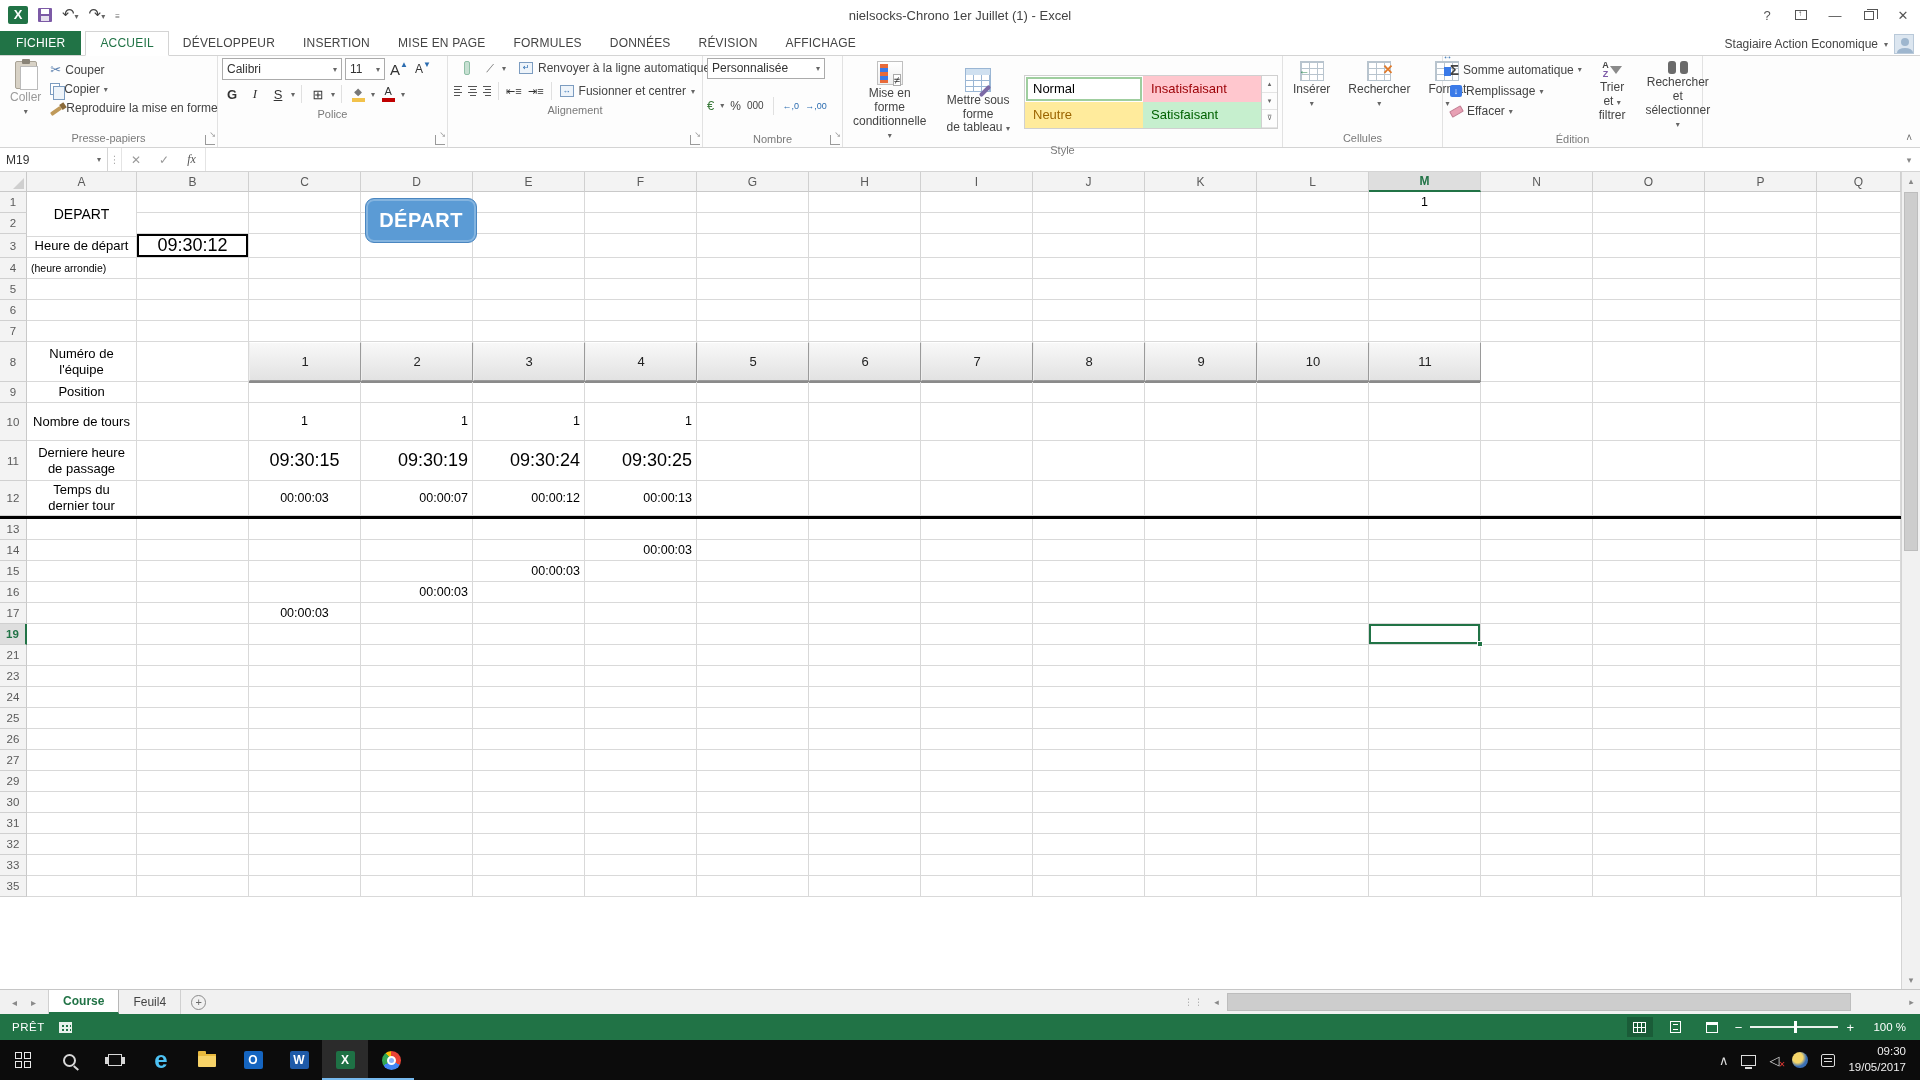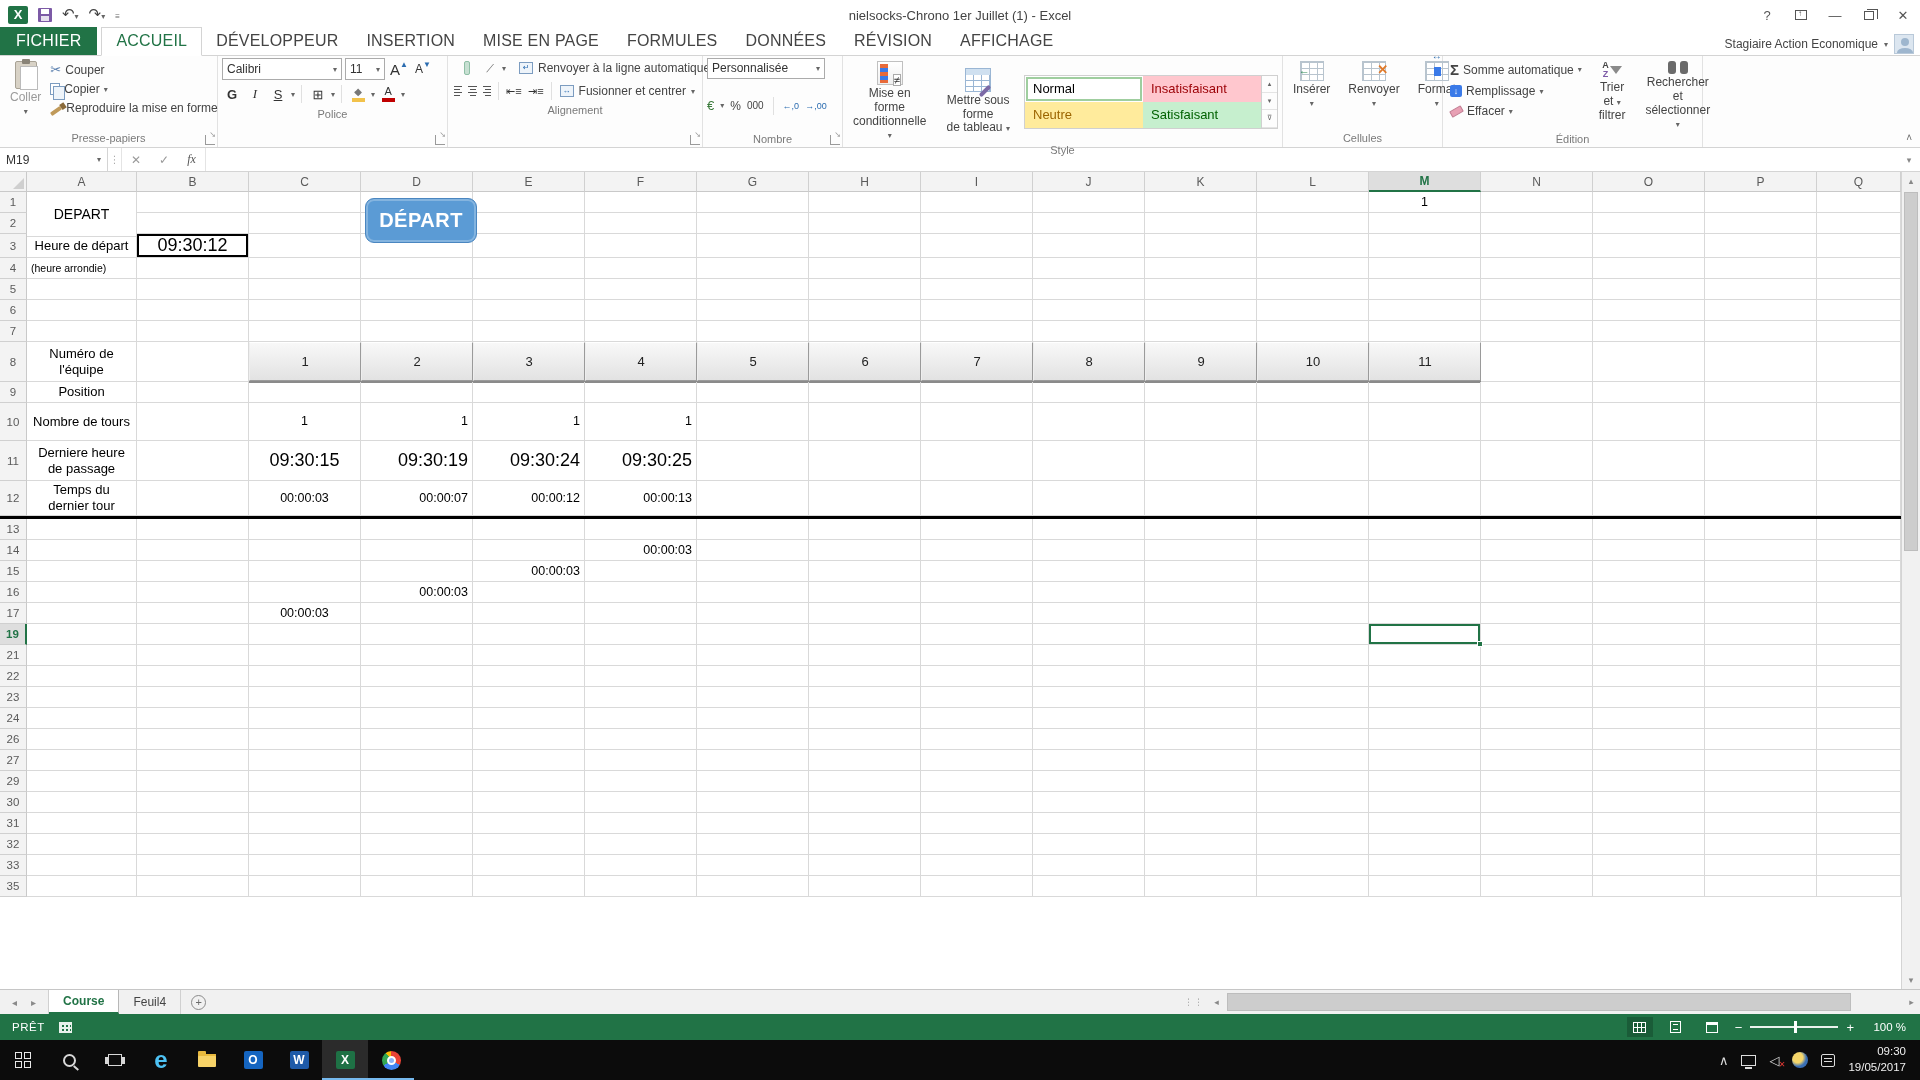--- a/index.html
+++ b/index.html
@@ -19,21 +19,21 @@
   .title-text { position:absolute; left:0; right:0; text-align:center; font-size:13px; color:#444; pointer-events:none; }
   .winbtns { margin-left:auto; display:flex; align-items:center; gap:0; }
   .winbtn { width:34px; height:26px; display:flex; align-items:center; justify-content:center; color:#555; font-size:13px; }
   .ico-restore { width:10px; height:9px; border:1px solid #555; position:relative; }
   .ico-restore::before { content:""; position:absolute; top:-3px; left:2px; width:10px; height:9px; border:1px solid #555; border-bottom:none; border-left:none; }
   .ico-ribbonopts { width:12px; height:10px; border:1px solid #555; position:relative; }
   .ico-ribbonopts::after { content:"↑"; position:absolute; top:-2px; left:2px; font-size:8px; color:#555; }
 
   
   .tabrow { height:26px; background:#fff; display:flex; align-items:flex-end; border-bottom:1px solid #d4d4d4; position:relative; }
-  .rtab { padding:4px 14px 5px; font-size:16px; color:#444; letter-spacing:.2px; }
+  .rtab { padding:4px 14px 5px; font-size:12px; color:#444; letter-spacing:.2px; }
   .rtab.file { background:#217346; color:#fff; padding:5px 16px; margin-right:4px; }
   .rtab.active { background:#fff; color:#217346; border:1px solid #d4d4d4; border-bottom:1px solid #fff; margin-bottom:-1px; }
   .account { position:absolute; right:6px; top:4px; display:flex; align-items:center; gap:6px; font-size:12px; color:#444; }
   .avatar { width:20px; height:20px; background:#dce6f0; border:1px solid #b9c9d9; position:relative; overflow:hidden; }
   .avatar::before { content:""; position:absolute; top:3px; left:6px; width:8px; height:8px; border-radius:50%; background:#9eb6ce; }
   .avatar::after { content:""; position:absolute; bottom:-4px; left:2px; width:16px; height:9px; border-radius:50% 50% 0 0; background:#9eb6ce; }
 
   
   .ribbon { height:92px; background:#fdfdfd; display:flex; position:relative; border-bottom:1px solid #d4d4d4; }
   .rgroup { display:flex; flex-direction:column; border-right:1px solid #e2e2e2; padding:3px 4px 0; position:relative; }
@@ -442,21 +442,21 @@
 
     <div class="rgroup" style="width:160px;">
       <div class="rgroup-content cellsgrp-content">
         <div class="bigbtn">
             <span class="grid-ico ins"></span>
             <span class="cap">Insérer</span>
             <span class="dd">▾</span>
           </div>
         <div class="bigbtn">
             <span class="grid-ico del"></span>
-            <span class="cap">Renvoyer</span>
+            <span class="cap">Rechercher</span>
             <span class="dd">▾</span>
           </div>
         <div class="bigbtn">
             <span class="grid-ico fmt"></span>
             <span class="cap">Format</span>
             <span class="dd">▾</span>
           </div>
       </div>
       <div class="rgroup-label">Cellules</div>
     </div>
@@ -911,40 +911,20 @@
             <div class="gcell" style="width: 112px; flex: 0 0 112px;"></div>
             <div class="gcell" style="width: 112px; flex: 0 0 112px;"></div>
             <div class="gcell" style="width: 112px; flex: 0 0 112px;"></div>
             <div class="gcell" style="width: 112px; flex: 0 0 112px;"></div>
             <div class="gcell" style="width: 112px; flex: 0 0 112px;"></div>
             <div class="gcell" style="width: 112px; flex: 0 0 112px;"></div>
             <div class="gcell" style="width: 112px; flex: 0 0 112px;"></div>
             <div class="gcell" style="width: 84px; flex: 0 0 84px;"></div>
           </div>
           <div class="grow" style="height: 21px; flex: 0 0 21px;">
-            <div class="rowhdr">22</div>
-            <div class="gcell" style="width: 110px; flex: 0 0 110px;"></div>
-            <div class="gcell" style="width: 112px; flex: 0 0 112px;"></div>
-            <div class="gcell" style="width: 112px; flex: 0 0 112px;"></div>
-            <div class="gcell" style="width: 112px; flex: 0 0 112px;"></div>
-            <div class="gcell" style="width: 112px; flex: 0 0 112px;"></div>
-            <div class="gcell" style="width: 112px; flex: 0 0 112px;"></div>
-            <div class="gcell" style="width: 112px; flex: 0 0 112px;"></div>
-            <div class="gcell" style="width: 112px; flex: 0 0 112px;"></div>
-            <div class="gcell" style="width: 112px; flex: 0 0 112px;"></div>
-            <div class="gcell" style="width: 112px; flex: 0 0 112px;"></div>
-            <div class="gcell" style="width: 112px; flex: 0 0 112px;"></div>
-            <div class="gcell" style="width: 112px; flex: 0 0 112px;"></div>
-            <div class="gcell" style="width: 112px; flex: 0 0 112px;"></div>
-            <div class="gcell" style="width: 112px; flex: 0 0 112px;"></div>
-            <div class="gcell" style="width: 112px; flex: 0 0 112px;"></div>
-            <div class="gcell" style="width: 112px; flex: 0 0 112px;"></div>
-            <div class="gcell" style="width: 84px; flex: 0 0 84px;"></div>
-          </div>
-          <div class="grow" style="height: 21px; flex: 0 0 21px;">
             <div class="rowhdr">23</div>
             <div class="gcell" style="width: 110px; flex: 0 0 110px;"></div>
             <div class="gcell" style="width: 112px; flex: 0 0 112px;"></div>
             <div class="gcell" style="width: 112px; flex: 0 0 112px;"></div>
             <div class="gcell" style="width: 112px; flex: 0 0 112px;"></div>
             <div class="gcell" style="width: 112px; flex: 0 0 112px;"></div>
             <div class="gcell" style="width: 112px; flex: 0 0 112px;"></div>
             <div class="gcell" style="width: 112px; flex: 0 0 112px;"></div>
             <div class="gcell" style="width: 112px; flex: 0 0 112px;"></div>
             <div class="gcell" style="width: 112px; flex: 0 0 112px;"></div>
@@ -952,20 +932,40 @@
             <div class="gcell" style="width: 112px; flex: 0 0 112px;"></div>
             <div class="gcell" style="width: 112px; flex: 0 0 112px;"></div>
             <div class="gcell" style="width: 112px; flex: 0 0 112px;"></div>
             <div class="gcell" style="width: 112px; flex: 0 0 112px;"></div>
             <div class="gcell" style="width: 112px; flex: 0 0 112px;"></div>
             <div class="gcell" style="width: 112px; flex: 0 0 112px;"></div>
             <div class="gcell" style="width: 84px; flex: 0 0 84px;"></div>
           </div>
           <div class="grow" style="height: 21px; flex: 0 0 21px;">
             <div class="rowhdr">24</div>
+            <div class="gcell" style="width: 110px; flex: 0 0 110px;"></div>
+            <div class="gcell" style="width: 112px; flex: 0 0 112px;"></div>
+            <div class="gcell" style="width: 112px; flex: 0 0 112px;"></div>
+            <div class="gcell" style="width: 112px; flex: 0 0 112px;"></div>
+            <div class="gcell" style="width: 112px; flex: 0 0 112px;"></div>
+            <div class="gcell" style="width: 112px; flex: 0 0 112px;"></div>
+            <div class="gcell" style="width: 112px; flex: 0 0 112px;"></div>
+            <div class="gcell" style="width: 112px; flex: 0 0 112px;"></div>
+            <div class="gcell" style="width: 112px; flex: 0 0 112px;"></div>
+            <div class="gcell" style="width: 112px; flex: 0 0 112px;"></div>
+            <div class="gcell" style="width: 112px; flex: 0 0 112px;"></div>
+            <div class="gcell" style="width: 112px; flex: 0 0 112px;"></div>
+            <div class="gcell" style="width: 112px; flex: 0 0 112px;"></div>
+            <div class="gcell" style="width: 112px; flex: 0 0 112px;"></div>
+            <div class="gcell" style="width: 112px; flex: 0 0 112px;"></div>
+            <div class="gcell" style="width: 112px; flex: 0 0 112px;"></div>
+            <div class="gcell" style="width: 84px; flex: 0 0 84px;"></div>
+          </div>
+          <div class="grow" style="height: 21px; flex: 0 0 21px;">
+            <div class="rowhdr">25</div>
             <div class="gcell" style="width: 110px; flex: 0 0 110px;"></div>
             <div class="gcell" style="width: 112px; flex: 0 0 112px;"></div>
             <div class="gcell" style="width: 112px; flex: 0 0 112px;"></div>
             <div class="gcell" style="width: 112px; flex: 0 0 112px;"></div>
             <div class="gcell" style="width: 112px; flex: 0 0 112px;"></div>
             <div class="gcell" style="width: 112px; flex: 0 0 112px;"></div>
             <div class="gcell" style="width: 112px; flex: 0 0 112px;"></div>
             <div class="gcell" style="width: 112px; flex: 0 0 112px;"></div>
             <div class="gcell" style="width: 112px; flex: 0 0 112px;"></div>
             <div class="gcell" style="width: 112px; flex: 0 0 112px;"></div>

